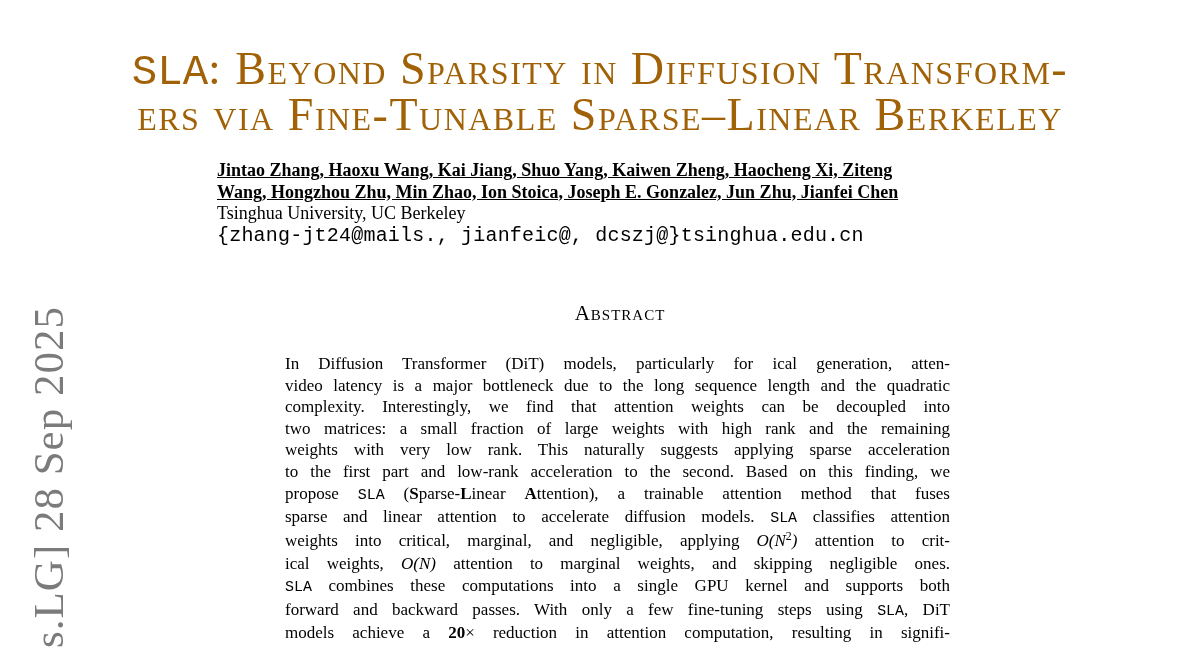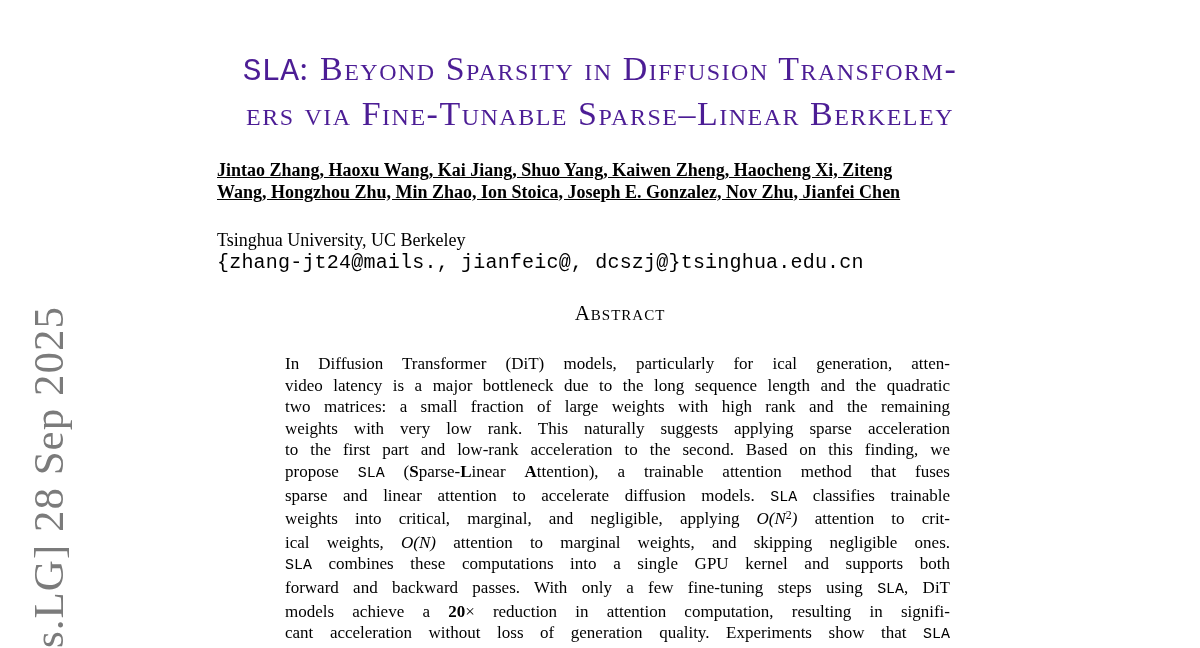--- a/index.html
+++ b/index.html
@@ -27,42 +27,42 @@
     letter-spacing: 1px;
   }
 
   
   .title-block {
     position: absolute;
     left: 0;
     right: 0;
     top: 48px;
     text-align: center;
-    font-size: 34px;
+    font-size: 46px;
     line-height: 42px;
     letter-spacing: 1.5px;
-    color: #4c1d95;
+    color: #a16207;
   }
   .title-mono {
     font-family: "Liberation Mono", "DejaVu Sans Mono", monospace;
     font-size: 0.92em;
     letter-spacing: 0;
   }
   .sc { font-variant: small-caps; }
 
   
   .authors-block {
     position: absolute;
     left: 217px;
     top: 160px;
     font-size: 18px;
     line-height: 21.5px;
   }
   .author-line { font-weight: bold; text-decoration: underline; }
-  .affiliation { font-weight: normal; margin-top: 27px; }
+  .affiliation { font-weight: normal; }
   .emails {
     font-family: "Liberation Mono", "DejaVu Sans Mono", monospace;
     font-size: 20px;
     letter-spacing: 0.2px;
     line-height: 22px;
   }
 
   
   .abstract-heading {
     position: absolute;
@@ -112,35 +112,36 @@
     <div>
       <span class="title-mono">SLA</span><span class="sc">: Beyond Sparsity in Diffusion Transform-</span>
     </div>
     <div>
       <span class="sc">ers via Fine-Tunable Sparse–Linear Berkeley</span>
     </div>
   </div>
 
   <div class="authors-block">
     <div class="author-line">Jintao Zhang, Haoxu Wang, Kai Jiang, Shuo Yang, Kaiwen Zheng, Haocheng Xi, Ziteng</div>
-    <div class="author-line">Wang, Hongzhou Zhu, Min Zhao, Ion Stoica, Joseph E. Gonzalez, Nov Zhu, Jianfei Chen</div>
+    <div class="author-line">Wang, Hongzhou Zhu, Min Zhao, Ion Stoica, Joseph E. Gonzalez, Jun Zhu, Jianfei Chen</div>
     <div class="affiliation">Tsinghua University, UC Berkeley</div>
     <div class="emails">{zhang-jt24@mails., jianfeic@, dcszj@}tsinghua.edu.cn</div>
   </div>
 
   <div class="abstract-heading sc">Abstract</div>
 
   <div class="abstract-body">
       <div class="abs-line"><span>In Diffusion Transformer (DiT) models, particularly for ical generation, atten-</span></div>
       <div class="abs-line"><span>video latency is a major bottleneck due to the long sequence length and the quadratic</span></div>
+      <div class="abs-line"><span>complexity. Interestingly, we find that attention weights can be decoupled into</span></div>
       <div class="abs-line"><span>two matrices: a small fraction of large weights with high rank and the remaining</span></div>
       <div class="abs-line"><span>weights with very low rank. This naturally suggests applying sparse acceleration</span></div>
       <div class="abs-line"><span>to the first part and low-rank acceleration to the second. Based on this finding, we</span></div>
       <div class="abs-line"><span>propose </span><span class="seg-mono">SLA</span><span> (</span><span class="seg-bold">S</span><span>parse-</span><span class="seg-bold">L</span><span>inear </span><span class="seg-bold">A</span><span>ttention), a trainable attention method that fuses</span></div>
-      <div class="abs-line"><span>sparse and linear attention to accelerate diffusion models. </span><span class="seg-mono">SLA</span><span> classifies trainable</span></div>
+      <div class="abs-line"><span>sparse and linear attention to accelerate diffusion models. </span><span class="seg-mono">SLA</span><span> classifies attention</span></div>
       <div class="abs-line"><span>weights into critical, marginal, and negligible, applying </span><span class="seg-math">O(N</span><span class="seg-sup">2</span><span class="seg-math">)</span><span> attention to crit-</span></div>
       <div class="abs-line"><span>ical weights, </span><span class="seg-math">O(N)</span><span> attention to marginal weights, and skipping negligible ones.</span></div>
       <div class="abs-line"><span class="seg-mono">SLA</span><span> combines these computations into a single GPU kernel and supports both</span></div>
       <div class="abs-line"><span>forward and backward passes. With only a few fine-tuning steps using </span><span class="seg-mono">SLA</span><span>, DiT</span></div>
       <div class="abs-line"><span>models achieve a </span><span class="seg-bold">20</span><span>× reduction in attention computation, resulting in signifi-</span></div>
       <div class="abs-line"><span>cant acceleration without loss of generation quality. Experiments show that </span><span class="seg-mono">SLA</span></div>
     </div>
 
 </div>
 

